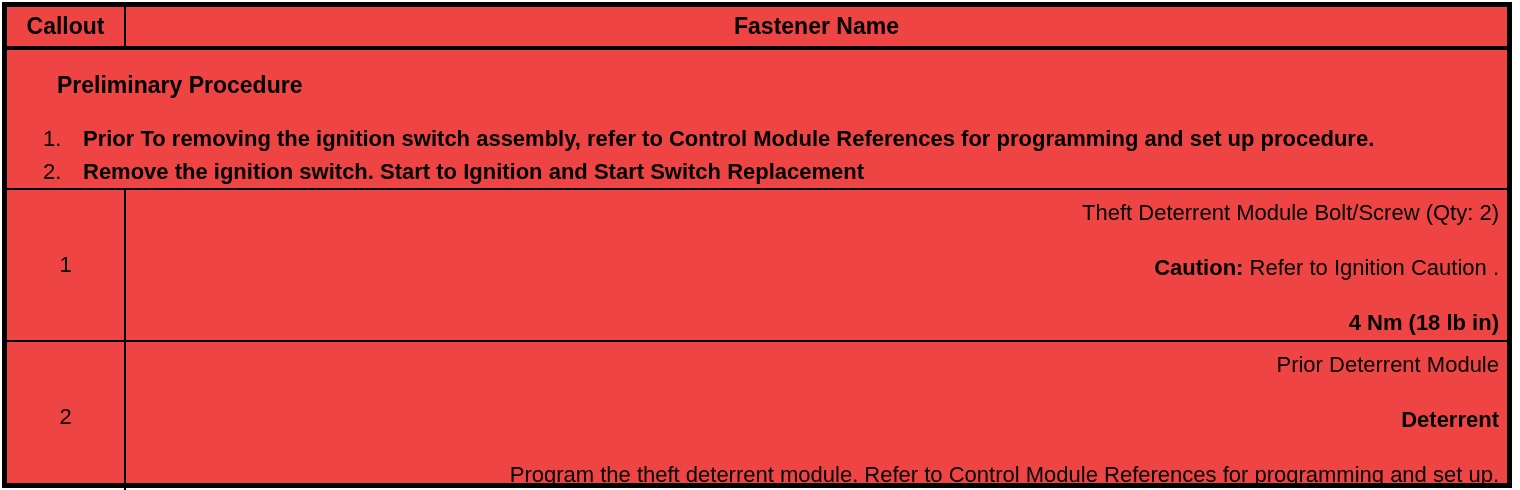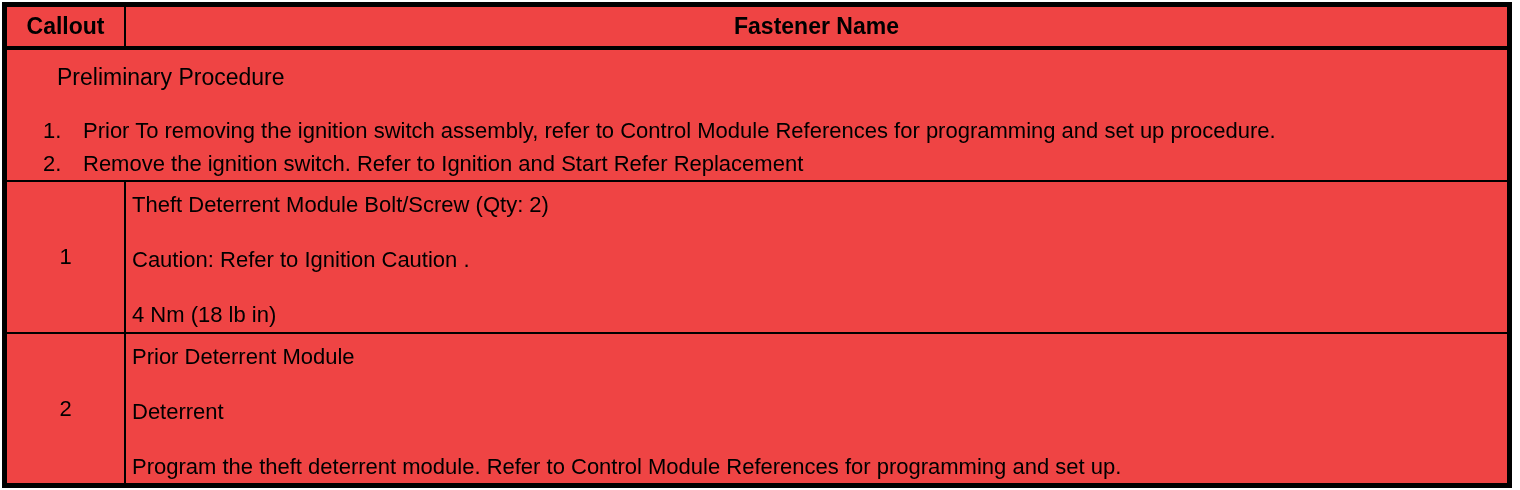--- a/index.html
+++ b/index.html
@@ -40,60 +40,61 @@
   tr.header-row { height: 41px; }
   th.callout-h { border-right: 2px solid #000000; }
   tr.prelim-row { height: 132px; }
   td.prelim-cell {
     border-bottom: 2px solid #000000;
     vertical-align: top;
     padding: 10px 10px 0 0;
     font-size: 22px;
   }
   .prelim-title {
-    margin: 4px 0 0 50px;
-    font-weight: normal;
+    margin: 12px 0 0 50px;
+    font-weight: bold;
     font-size: 23px;
     line-height: 26px;
   }
   ol.prelim-steps {
     list-style: none;
     margin: 24px 0 0 0;
     padding: 0 0 0 36px;
   }
   ol.prelim-steps li {
     display: flex;
     font-size: 22px;
     line-height: 33px;
     margin: 0;
   }
   .step-num { flex: 0 0 40px; width: 40px; }
-  .step-text { flex: 1 1 auto; }
+  .step-text { flex: 1 1 auto; font-weight: bold; }
   tr.data-row-1 { height: 152px; }
   td.callout-cell {
     border-right: 2px solid #000000;
     border-bottom: 2px solid #000000;
     text-align: center;
     vertical-align: middle;
     font-size: 22px;
     padding: 0;
   }
   td.component-cell {
     border-bottom: 2px solid #000000;
     vertical-align: top;
     padding: 10px 8px 4px 6px;
     font-size: 22px;
   }
   td.component-cell p {
     margin: 0 0 30px 0;
     line-height: 25px;
+    text-align: right;
   }
   td.component-cell p:last-child { margin-bottom: 0; }
   tr.last-row td { border-bottom: none; }
-  .bold { font-weight: normal; }
+  .bold { font-weight: bold; }
 </style>
 </head>
 <body>
 
 <div class="table-frame">
   <table>
     <colgroup>
       <col class="col-callout">
       <col>
     </colgroup>
@@ -107,21 +108,21 @@
       <tr class="prelim-row">
         <td colspan="2" class="prelim-cell">
           <p class="prelim-title">Preliminary Procedure</p>
           <ol class="prelim-steps">
             <li>
               <span class="step-num">1.</span>
               <span class="step-text">Prior To removing the ignition switch assembly, refer to Control Module References for programming and set up procedure.</span>
             </li>
             <li>
               <span class="step-num">2.</span>
-              <span class="step-text">Remove the ignition switch. Refer to Ignition and Start Refer Replacement</span>
+              <span class="step-text">Remove the ignition switch. Start to Ignition and Start Switch Replacement</span>
             </li>
           </ol>
         </td>
       </tr>
 
       <tr class="data-row-1">
         <td class="callout-cell">1</td>
         <td class="component-cell">
           <p>Theft Deterrent Module Bolt/Screw (Qty: 2)</p>
           <p><span class="bold">Caution:</span><span> Refer to Ignition Caution .</span></p>

